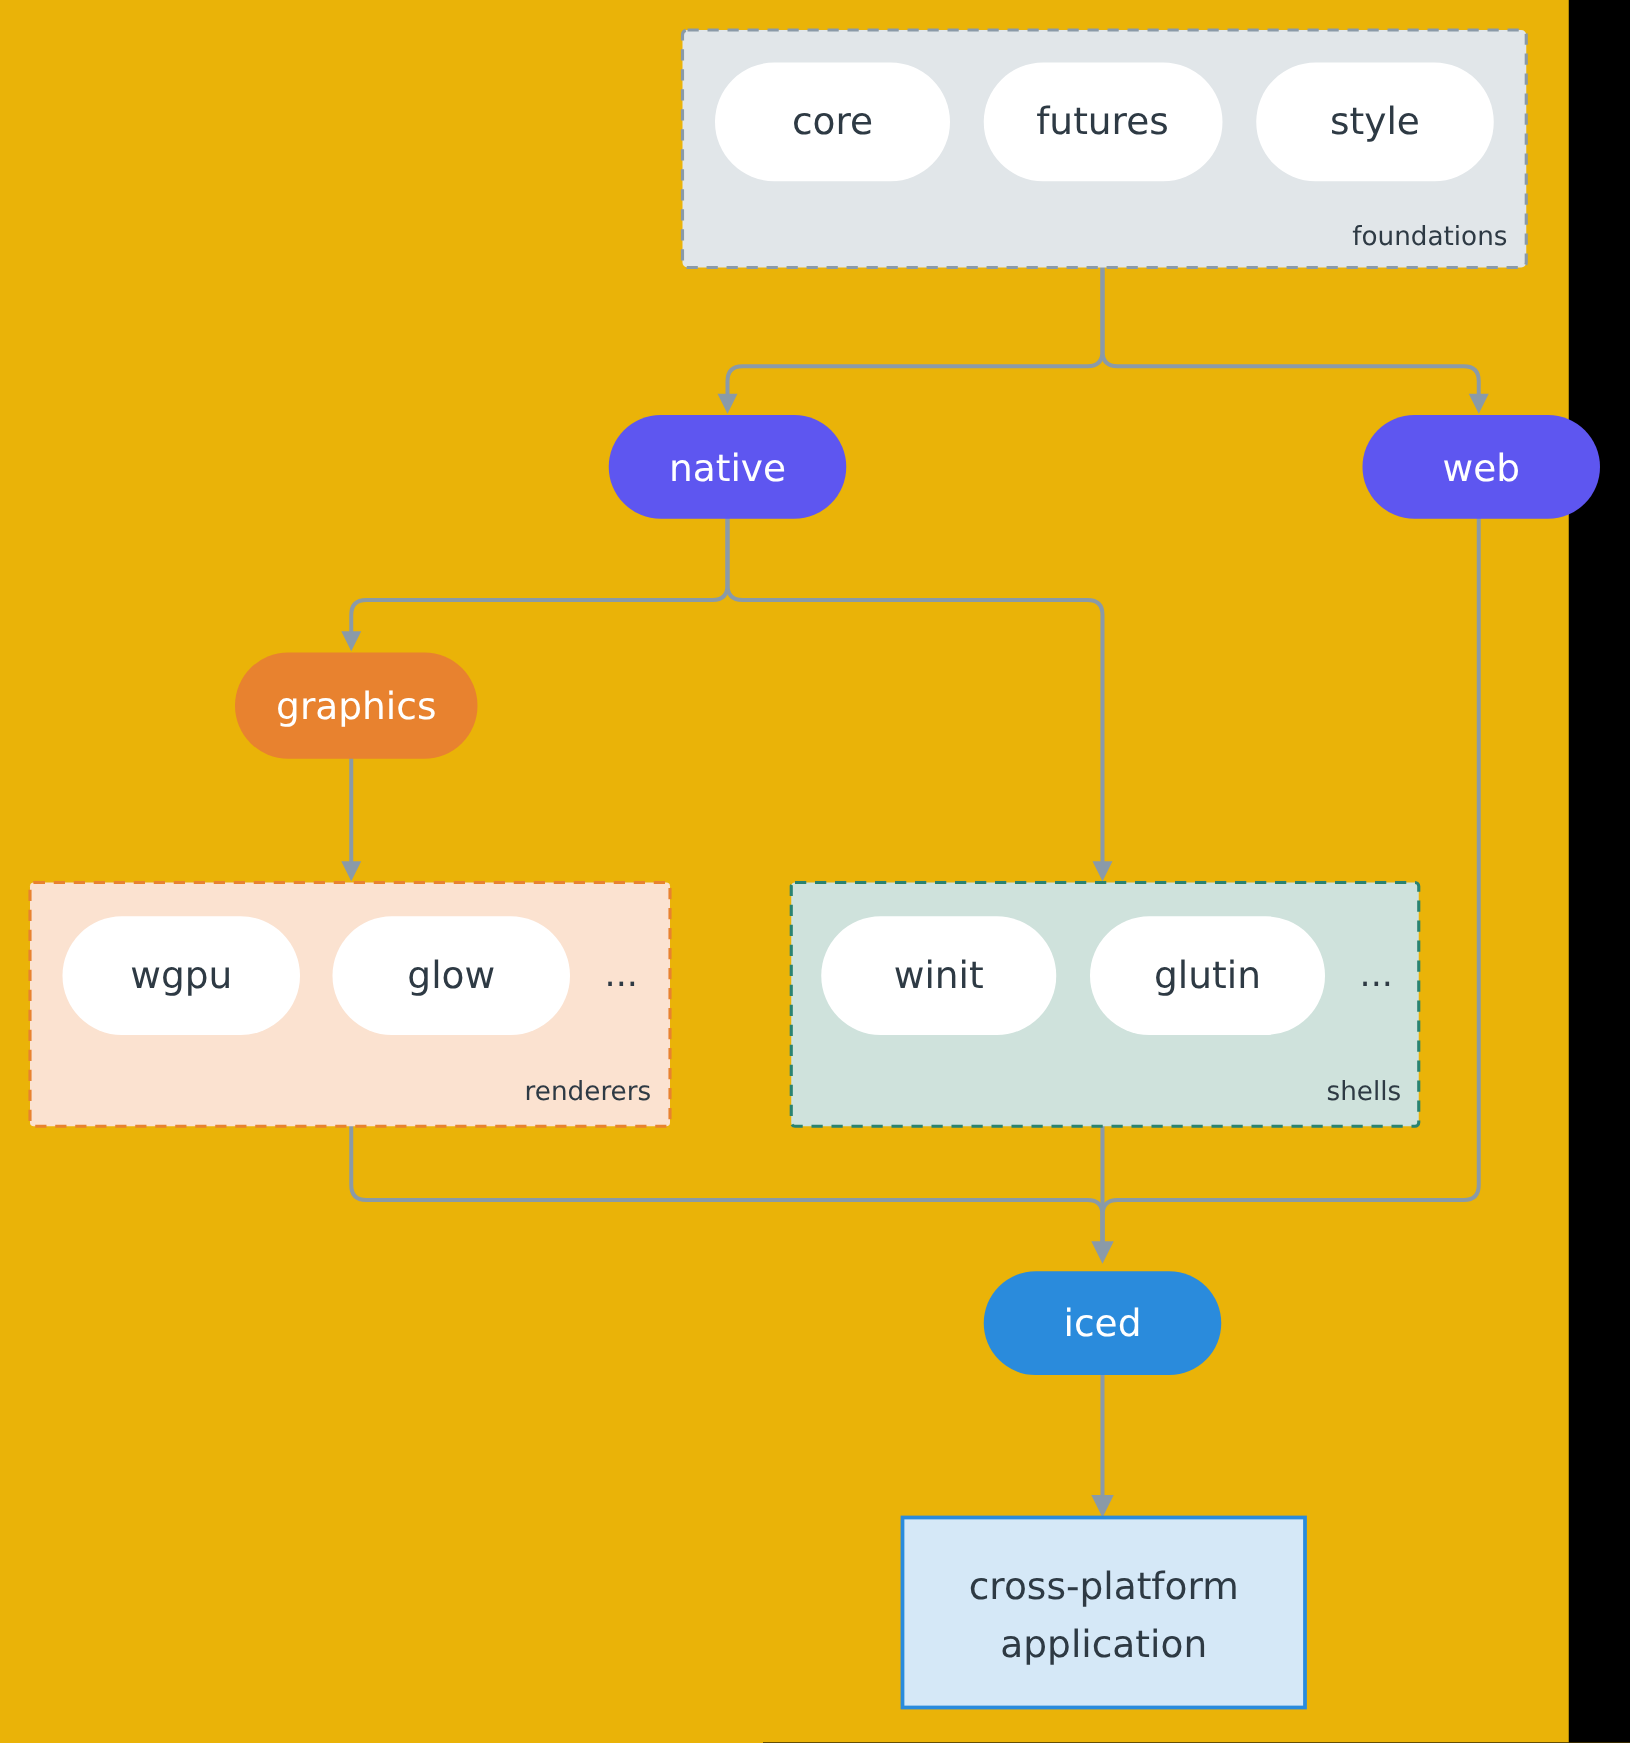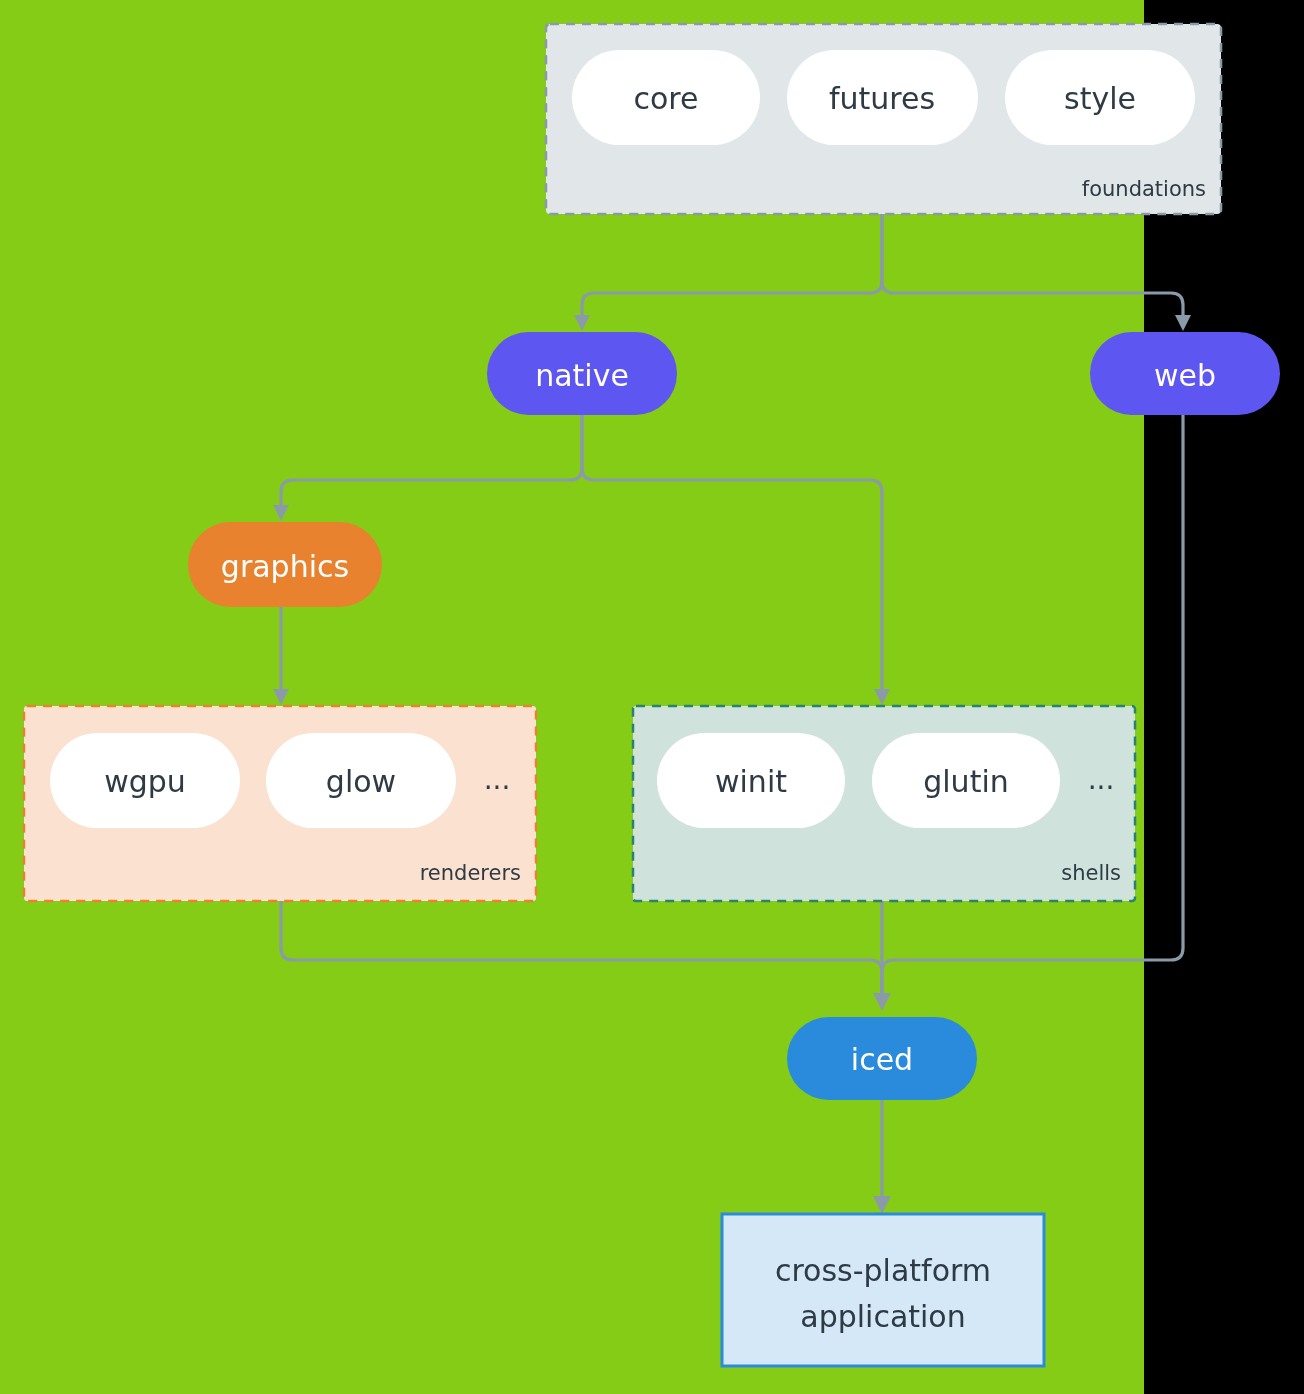--- a/index.html
+++ b/index.html
@@ -8,23 +8,23 @@
     background: #000000;
   }
   body {
     width: 1304px;
     height: 1394px;
     overflow: hidden;
     font-family: "DejaVu Sans", sans-serif;
   }
   #diagram-root {
     position: relative;
-    width: 1144px;
+    width: 1255px;
     height: 1394px;
-    background: #84cc16;
+    background: #eab308;
   }
   svg#diagram-svg {
     position: absolute;
     top: 0;
     left: 0;
     width: 1304px;
     height: 1394px;
     display: block;
   }
   .grp-label {

